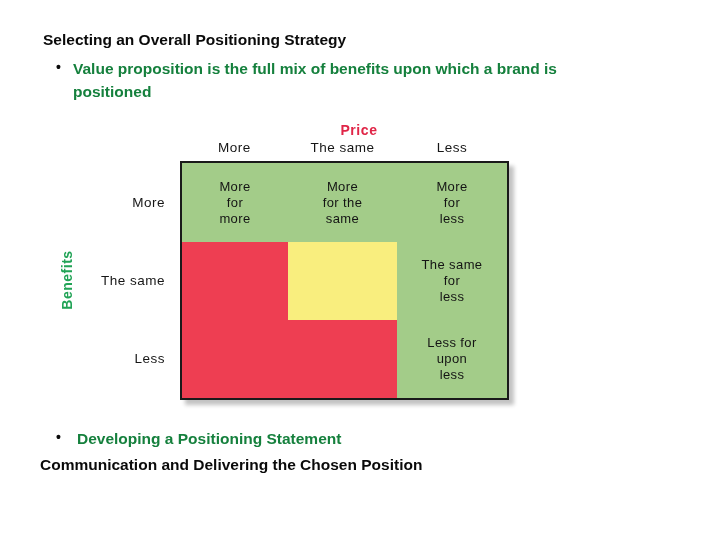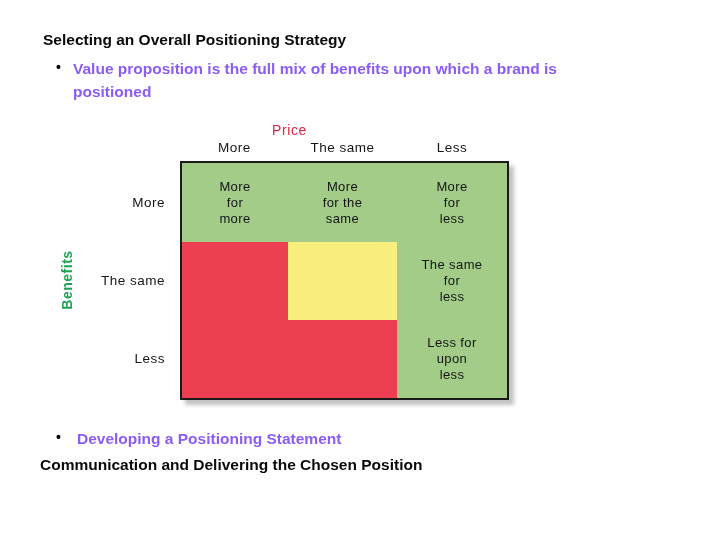--- a/index.html
+++ b/index.html
@@ -17,35 +17,35 @@
   .title {
     left: 43px; top: 30px;
     font-size: 15.5px; font-weight: bold; line-height: 20px;
     color: #0a0a0a;
   }
   .bullet-dot {
     font-size: 14px; font-weight: bold; line-height: 20px; color: #0a0a0a;
   }
   .bullet-text {
     font-size: 15.5px; font-weight: bold; line-height: 23px;
-    white-space: pre-line; color: #8b5cf6;
+    white-space: pre-line; color: #15803d;
   }
   .dot-top    { left: 56px; top: 57px; }
   .text-top   { left: 73px; top: 57px; width: 580px; }
   .dot-bottom { left: 56px; top: 427px; }
   .text-bottom{ left: 77px; top: 427px; }
   .footer {
     left: 40px; top: 453px;
     font-size: 15.5px; font-weight: bold; line-height: 23px; color: #0a0a0a;
   }
 
   
   .price-label {
-    left: 272px; top: 122px; width: 110px;
-    font-size: 14px; font-weight: normal;
+    left: 304px; top: 122px; width: 110px;
+    text-align: center; font-size: 14px; font-weight: bold;
     letter-spacing: 0.6px;
   }
   .col-header {
     top: 140px; height: 16px; text-align: center;
     font-size: 13.5px; letter-spacing: 0.5px; color: #161616;
   }
   .ch1 { left: 181px; width: 107px; }
   .ch2 { left: 288px; width: 109px; }
   .ch3 { left: 397px; width: 110px; }
 

